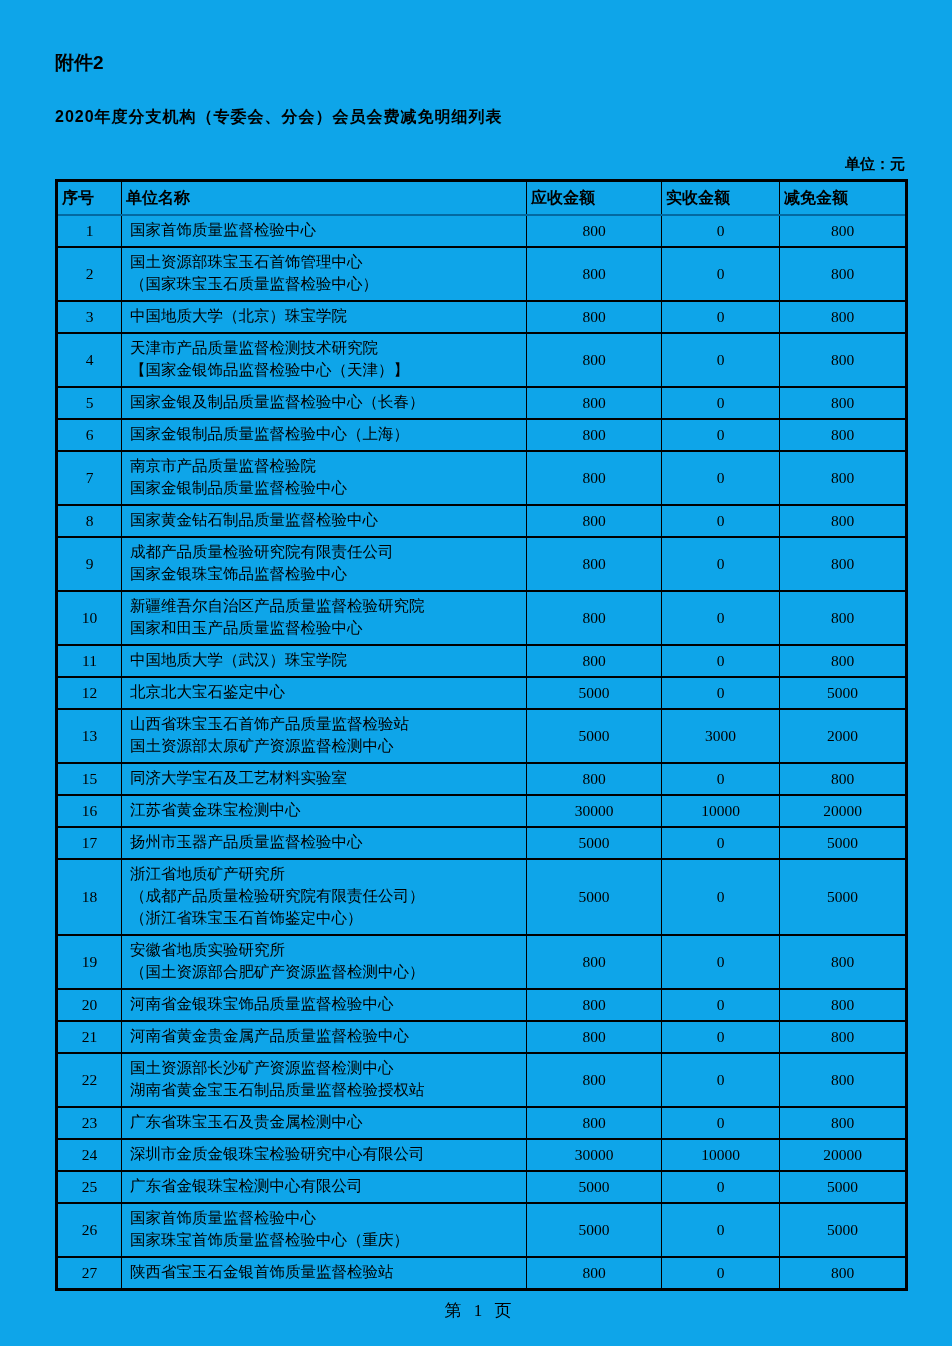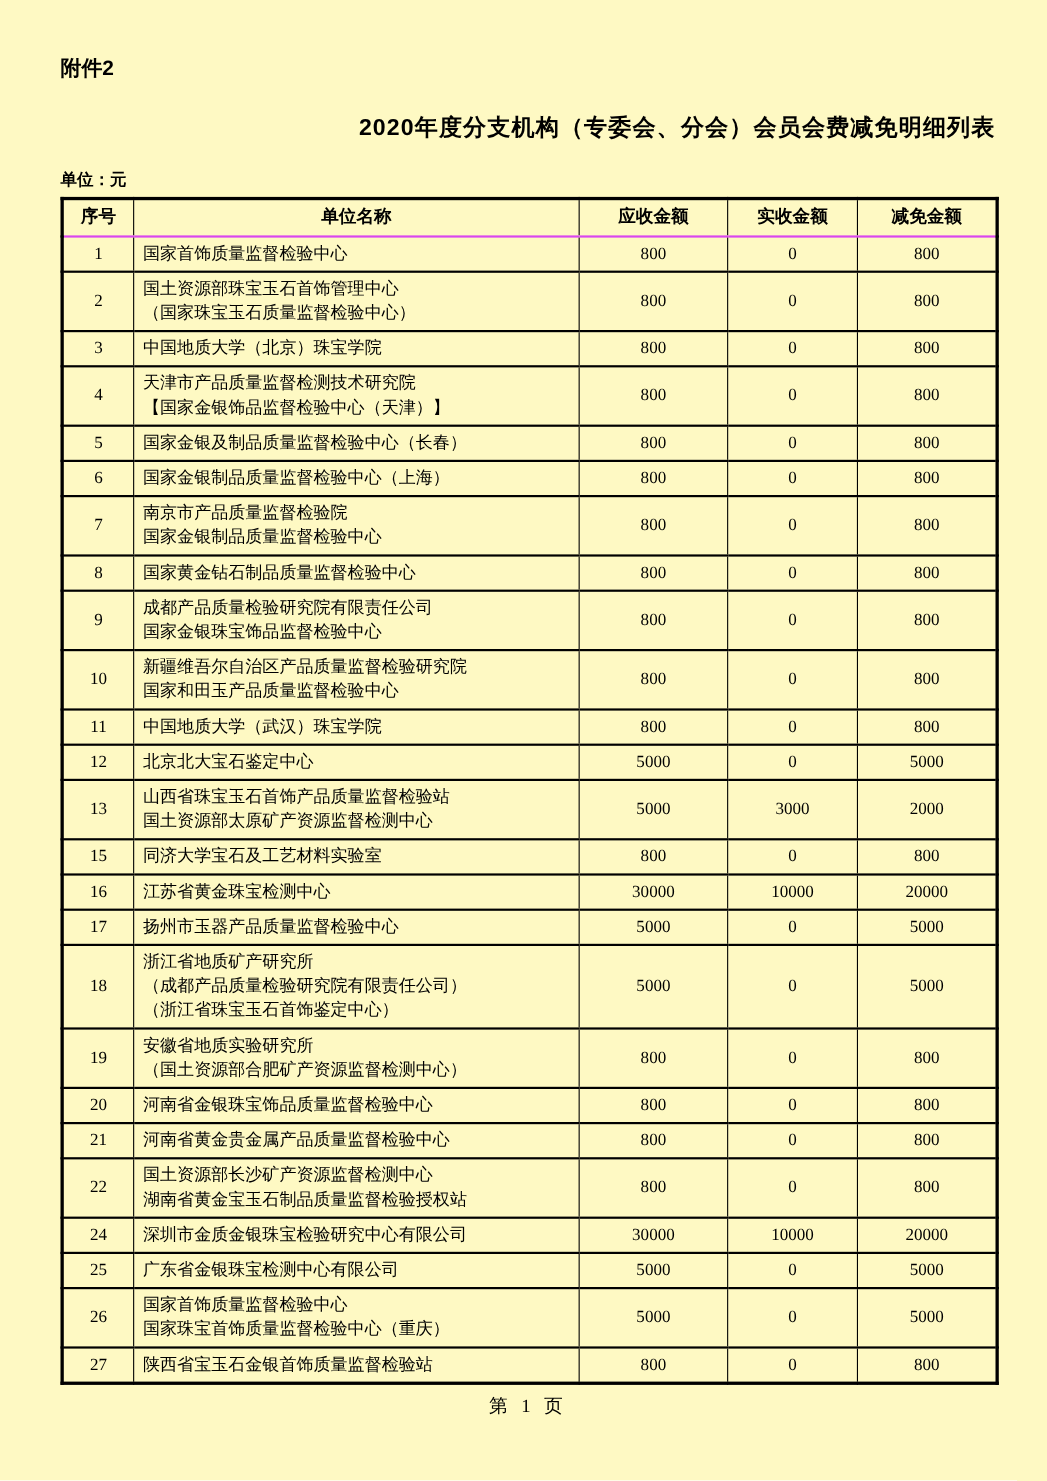--- a/index.html
+++ b/index.html
@@ -7,68 +7,68 @@
     margin: 0;
     padding: 0;
     background: #ffffff;
     color: #000000;
     font-family: "Liberation Serif", "DejaVu Serif", serif;
   }
   .page {
     position: relative;
     width: 952px;
     height: 1346px;
-    background: #fef9c3;
+    background: #0ea5e9;
     overflow: hidden;
   }
   .content {
     width: 850px;
     margin-left: 55px;
   }
   .attachment {
     padding-top: 50px;
     font-family: "Liberation Sans", "DejaVu Sans", sans-serif;
     font-weight: bold;
     font-size: 19px;
     line-height: 26px;
   }
   .title {
     margin: 26px 0 0 0;
-    text-align: right;
+    text-align: left;
     font-family: "Liberation Sans", "DejaVu Sans", sans-serif;
     font-weight: bold;
-    font-size: 21px;
+    font-size: 16px;
     line-height: 30px;
     letter-spacing: 1px;
   }
   .unit-note {
     margin-top: 22px;
     margin-bottom: 5px;
-    text-align: left;
+    text-align: right;
     font-family: "Liberation Sans", "DejaVu Sans", sans-serif;
     font-weight: bold;
     font-size: 15px;
     line-height: 20px;
   }
   table.fee-table {
     width: 850px;
     border-collapse: collapse;
     border: 3px solid #000000;
     table-layout: fixed;
   }
   table.fee-table th {
     font-family: "Liberation Sans", "DejaVu Sans", sans-serif;
     font-weight: bold;
     font-size: 16px;
     padding: 5px 4px;
-    text-align: center;
+    text-align: left;
     vertical-align: middle;
     border-left: 1px solid #000000;
     border-right: 1px solid #000000;
-    border-bottom: 2px solid #d946ef;
+    border-bottom: 2px solid #0369a1;
     line-height: 22px;
     margin-left: 12px;
   }
   table.fee-table td {
     font-size: 15.5px;
     line-height: 22px;
     padding: 4px 6px;
     text-align: center;
     vertical-align: middle;
     border-left: 1px solid #000000;
@@ -312,20 +312,29 @@
     <td class="col-no">22</td>
     <td class="col-name">
               <div>国土资源部长沙矿产资源监督检测中心</div>
               <div>湖南省黄金宝玉石制品质量监督检验授权站</div>
             </td>
     <td class="col-num">800</td>
     <td class="col-num">0</td>
     <td class="col-num">800</td>
   </tr>
           <tr>
+    <td class="col-no">23</td>
+    <td class="col-name">
+              <div>广东省珠宝玉石及贵金属检测中心</div>
+            </td>
+    <td class="col-num">800</td>
+    <td class="col-num">0</td>
+    <td class="col-num">800</td>
+  </tr>
+          <tr>
     <td class="col-no">24</td>
     <td class="col-name">
               <div>深圳市金质金银珠宝检验研究中心有限公司</div>
             </td>
     <td class="col-num">30000</td>
     <td class="col-num">10000</td>
     <td class="col-num">20000</td>
   </tr>
           <tr>
     <td class="col-no">25</td>

